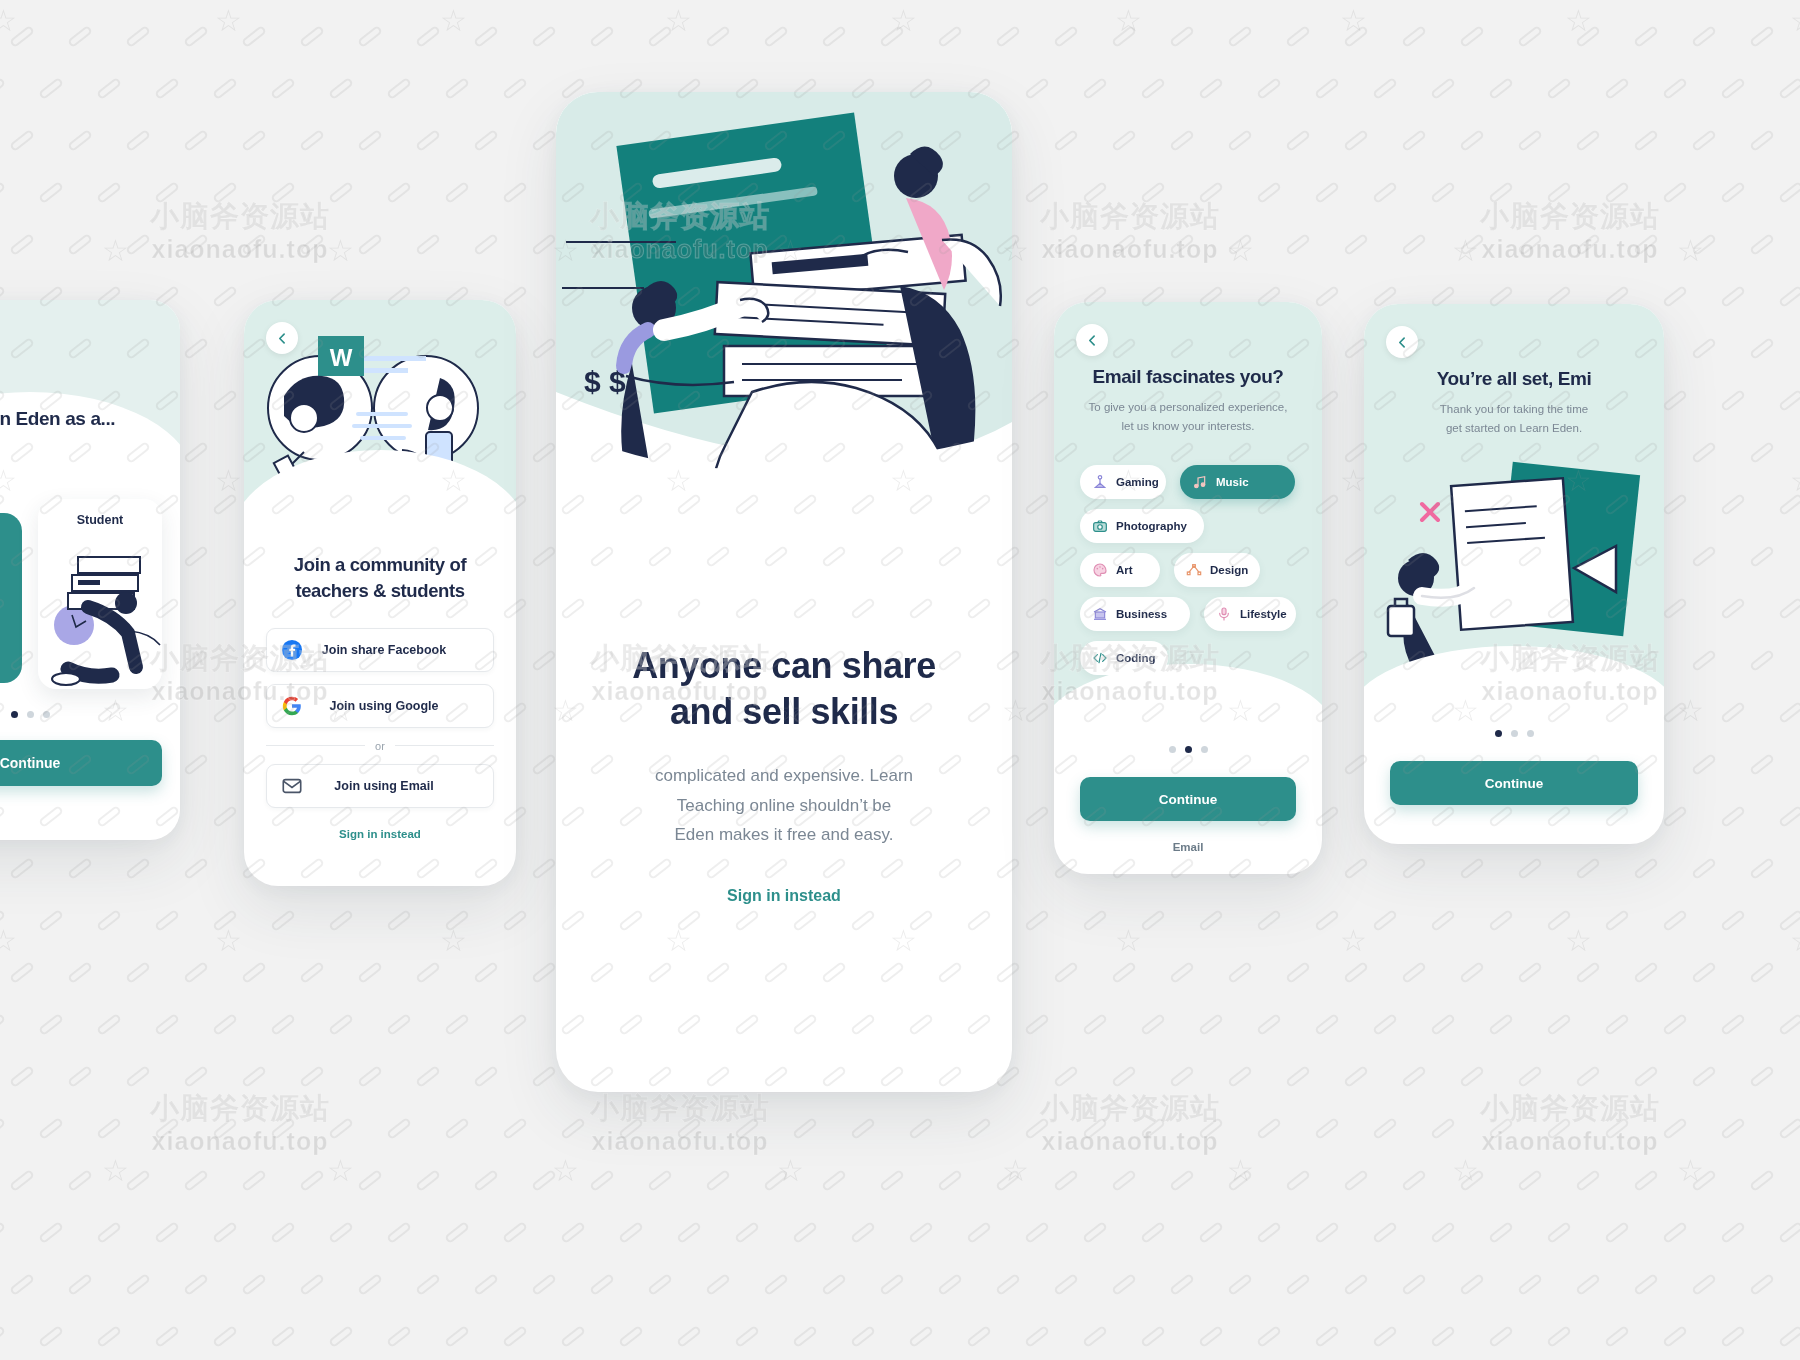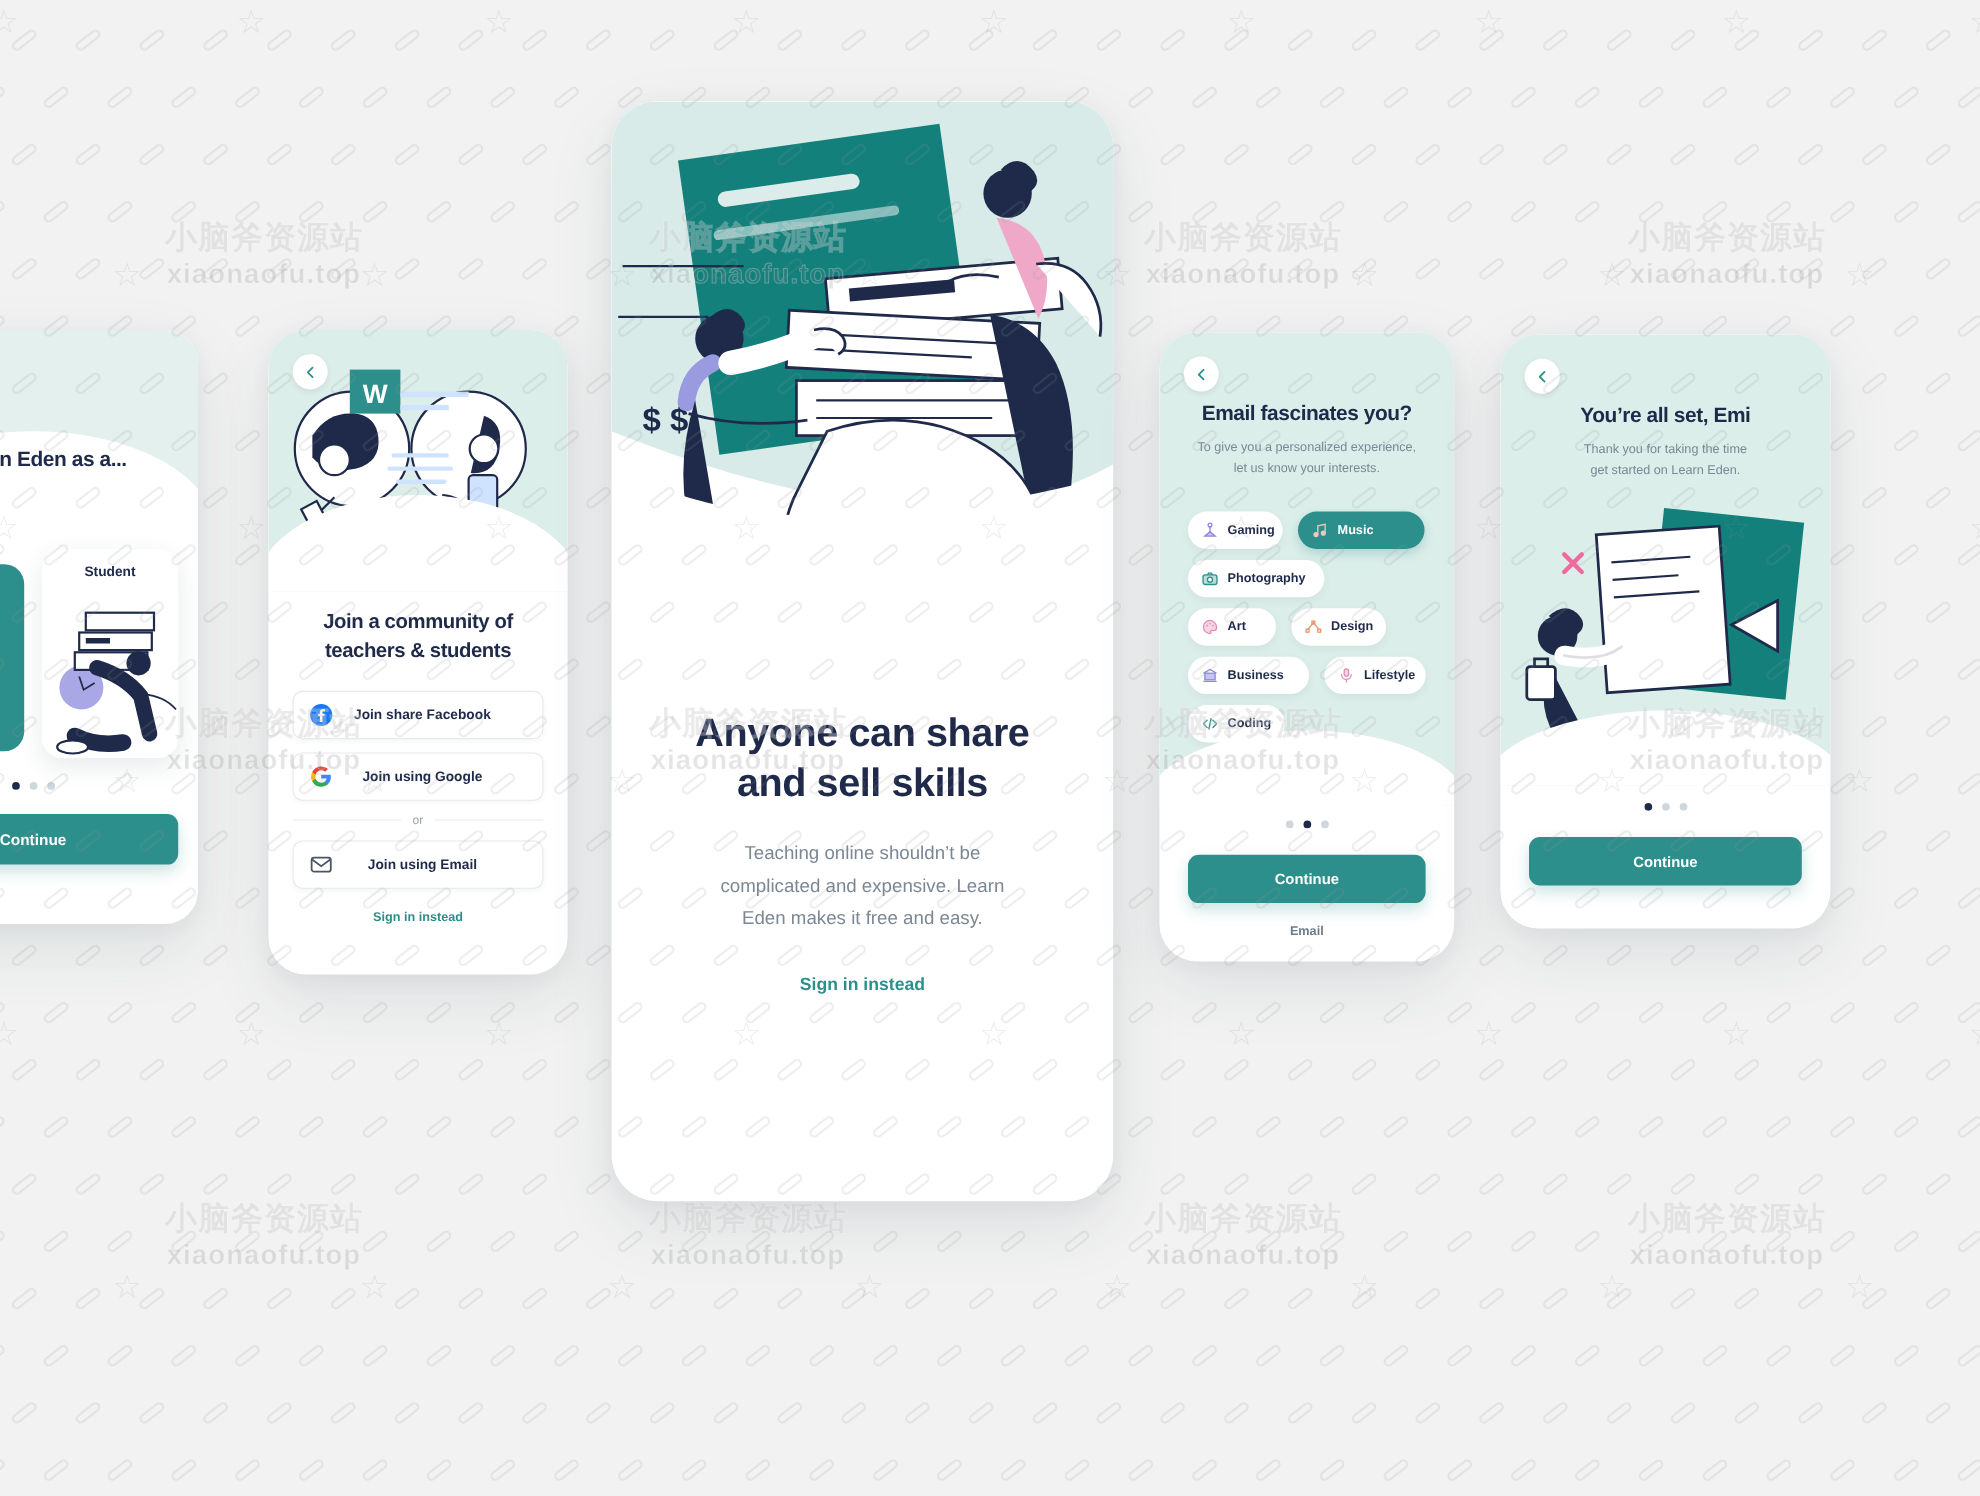--- a/index.html
+++ b/index.html
@@ -278,22 +278,22 @@
       <path d="M0 330 Q150 420 456 340 V545 H0 Z" fill="#ffffff"></path>
     </svg>
   </div>
 
   <div style="padding:0 46px; text-align:center;">
     <div class="title" style="font-size:36px; line-height:1.28; margin-top:6px;">
       <div>Anyone can share</div>
       <div>and sell skills</div>
     </div>
     <div class="subtitle" style="font-size:17px; line-height:1.73; margin-top:26px;">
+      <div>complicated and expensive. Learn</div>
       <div>Teaching online shouldn’t be</div>
-      <div>complicated and expensive. Learn</div>
       <div>Eden makes it free and easy.</div>
     </div>
 
 
     <div class="link-teal" style="margin-top:38px; font-size:16px;">Sign in instead</div>
   </div>
 </div>
 
 <div class="phone" style="left:1054px; top:302px; width:268px; height:572px;">
   <div class="hero" style="height:430px;">

